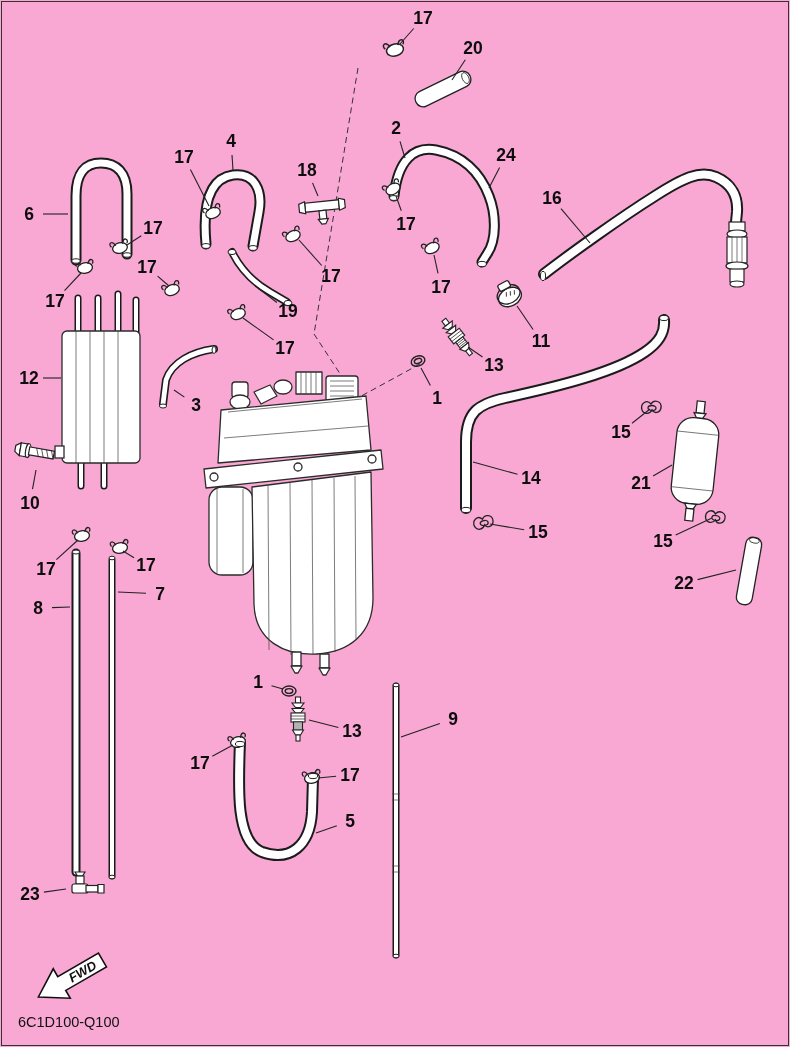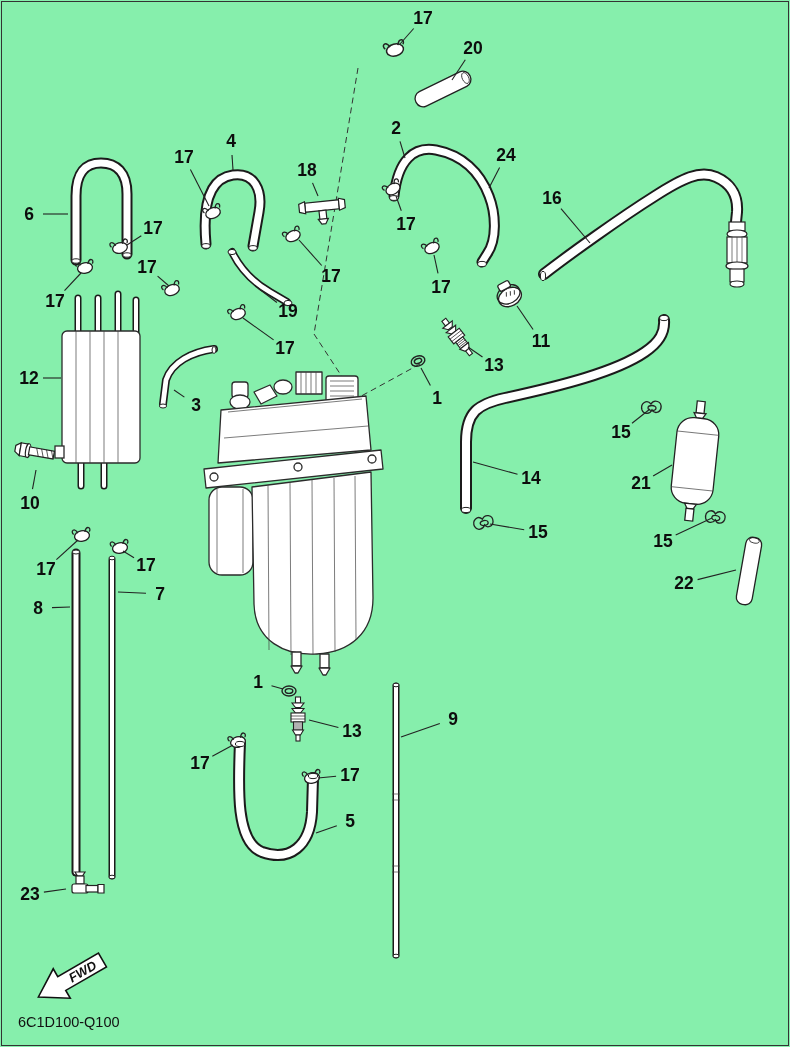--- a/index.html
+++ b/index.html
@@ -1,16 +1,16 @@
 <!DOCTYPE html>
 <html><head>
 <meta charset="utf-8">
 <style>
   html,body{margin:0;padding:0;background:#fff}
-  .page{width:790px;height:1047px;position:relative;background:#86efac;overflow:hidden}
+  .page{width:790px;height:1047px;position:relative;background:#f9a8d4;overflow:hidden}
   svg{display:block}
   .ho{fill:none;stroke:#1b1b1b;stroke-linecap:round;stroke-linejoin:round}
   .hi{fill:none;stroke:#fff;stroke-linecap:round;stroke-linejoin:round}
   .o11{stroke-width:11}.i7{stroke-width:7}
   .o12{stroke-width:12}.i8{stroke-width:8}
   .o9{stroke-width:9}.i5{stroke-width:5}
   .o8{stroke-width:8}.i48{stroke-width:4.8}
   .o7{stroke-width:7}.i4{stroke-width:4}
   .dash{fill:none;stroke:#333;stroke-width:1;stroke-dasharray:6 4}
   .leader{stroke:#222;stroke-width:1.1}

